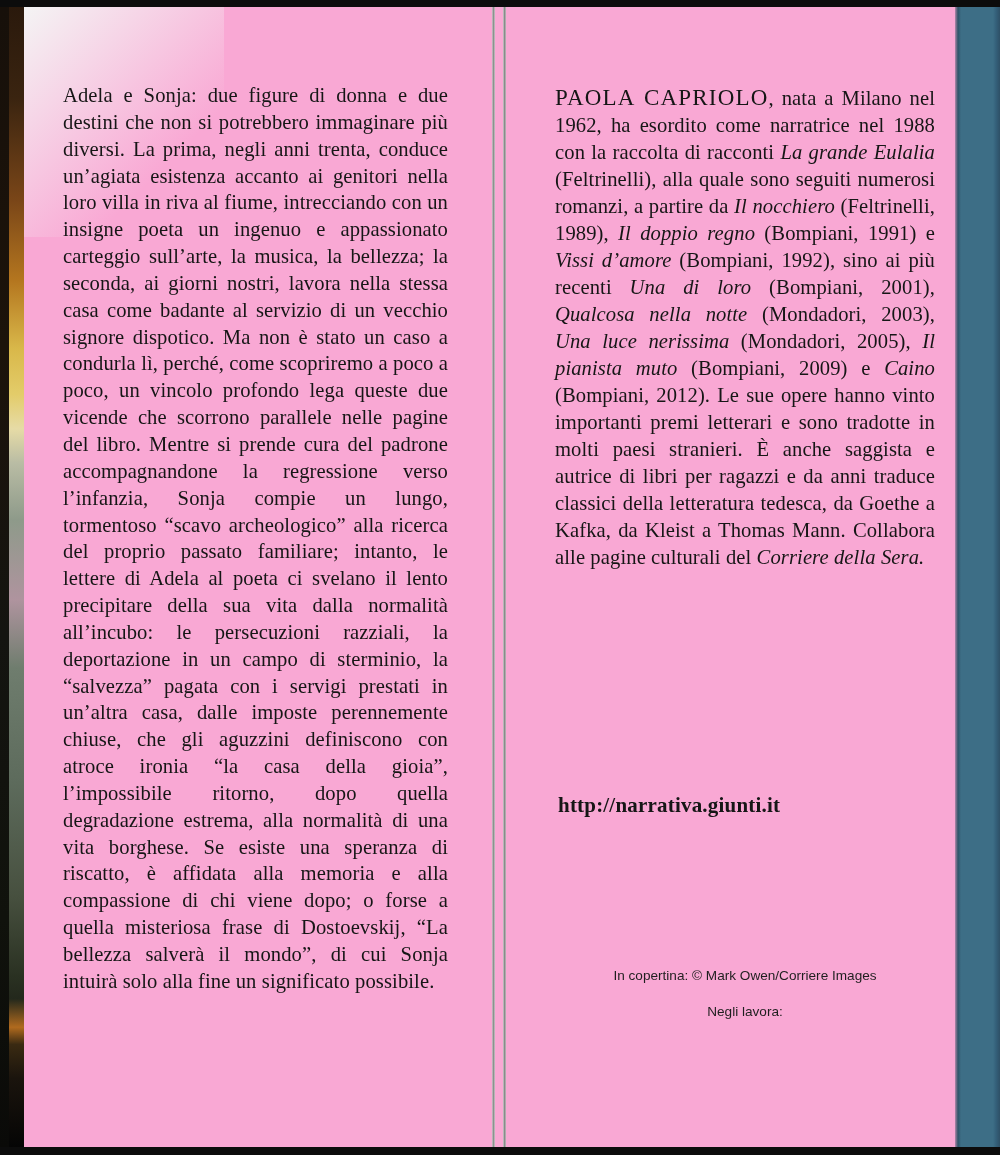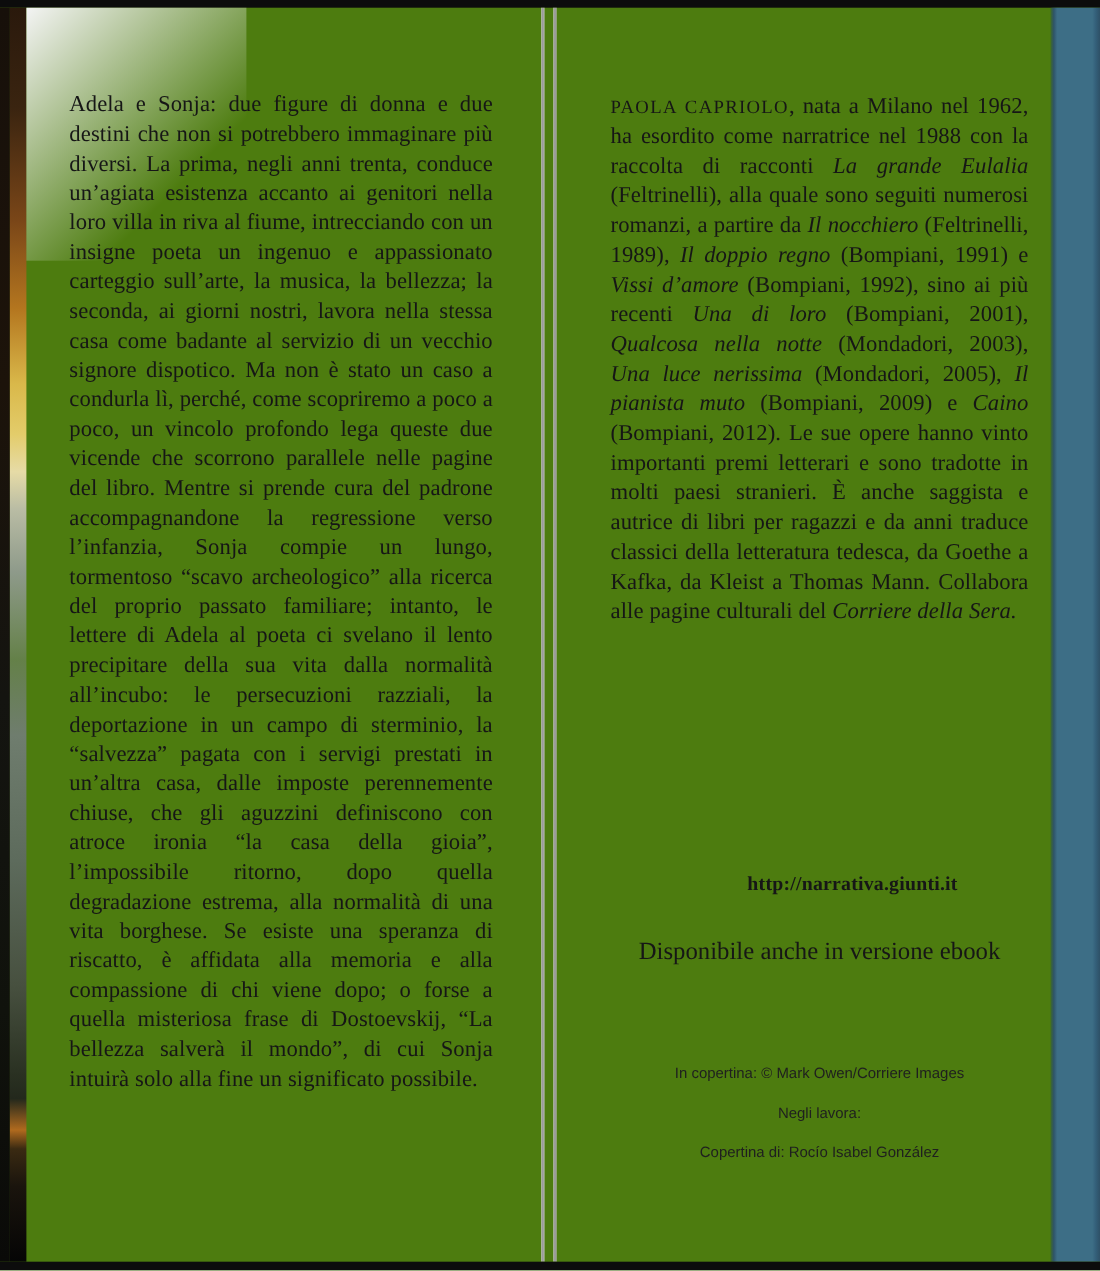--- a/index.html
+++ b/index.html
@@ -1,20 +1,20 @@
 <!DOCTYPE html>
 <html lang="it"><head>
 <meta charset="utf-8">
 <style>
   html, body { margin: 0; padding: 0; background: #ffffff; }
   .scan {
     position: relative;
     width: 1000px;
     height: 1155px;
-    background: #4d7c0f;
+    background: #f9a8d4;
     overflow: hidden;
     font-family: "Liberation Serif", serif;
     color: #161616;
   }
   
   .bar-top    { position: absolute; left: 0; top: 0;    width: 1000px; height: 7px;  background: #0c0c0c; }
   .bar-bottom { position: absolute; left: 0; top: 1147px; width: 1000px; height: 8px; background: #0c0c0c; }
   
   .edge-black {
     position: absolute; left: 0; top: 7px; width: 9px; height: 1140px;
@@ -52,25 +52,25 @@
     text-align: justify; hyphens: auto; -webkit-hyphens: auto;
     letter-spacing: 0.1px;
   }
   
   .right-bio {
     position: absolute; left: 555px; top: 84px; width: 380px;
     font-size: 20.6px; line-height: 27px;
     text-align: justify; hyphens: auto; -webkit-hyphens: auto;
     letter-spacing: 0.1px;
   }
-  .right-bio .bio-author { letter-spacing: 1.2px; font-size: 17px; }
+  .right-bio .bio-author { letter-spacing: 1.2px; font-size: 23px; }
   .right-bio .it { font-style: italic; }
   .website-line {
-    position: absolute; left: 585px; top: 793px; width: 380px;
-    text-align: center; font-size: 18px; font-weight: 600; letter-spacing: 0.2px;
+    position: absolute; left: 558px; top: 793px; width: 380px;
+    font-size: 21px; font-weight: 600; letter-spacing: 0.2px;
   }
   .ebook-line {
     position: absolute; left: 555px; top: 852px; width: 380px;
     text-align: center; font-size: 22.5px;
   }
   .credits {
     position: absolute; left: 530px; top: 967px; width: 430px;
     font-family: "Liberation Sans", sans-serif;
     font-size: 13.6px; line-height: 18.8px; text-align: center; color: #1f1f1f;
   }
@@ -91,31 +91,29 @@
 
   <div class="left-body">Adela e Sonja: due figure di donna e due destini che non si potrebbero immaginare più diversi. La prima, negli anni trenta, conduce un’agiata esistenza accanto ai genitori nella loro villa in riva al fiume, intrecciando con un insigne poeta un ingenuo e appassionato carteggio sull’arte, la musica, la bellezza; la seconda, ai giorni nostri, lavora nella stessa casa come badante al servizio di un vecchio signore dispotico. Ma non è stato un caso a condurla lì, perché, come scopriremo a poco a poco, un vincolo profondo lega queste due vicende che scorrono parallele nelle pagine del libro. Mentre si prende cura del padrone accompagnandone la regressione verso l’infanzia, Sonja compie un lungo, tormentoso “scavo archeologico” alla ricerca del proprio passato familiare; intanto, le lettere di Adela al poeta ci svelano il lento precipitare della sua vita dalla normalità all’incubo: le persecuzioni razziali, la deportazione in un campo di sterminio, la “salvezza” pagata con i servigi prestati in un’altra casa, dalle imposte perennemente chiuse, che gli aguzzini definiscono con atroce ironia “la casa della gioia”, l’impossibile ritorno, dopo quella degradazione estrema, alla normalità di una vita borghese. Se esiste una speranza di riscatto, è affidata alla memoria e alla compassione di chi viene dopo; o forse a quella misteriosa frase di Dostoevskij, “La bellezza salverà il mondo”, di cui Sonja intuirà solo alla fine un significato possibile.</div>
 
   <div class="gutter-line l1"></div>
   <div class="gutter-line l2"></div>
 
   <div class="right-bio"><span class="bio-author">PAOLA CAPRIOLO</span><span>, nata a Milano nel 1962, ha esordito come narratrice nel 1988 con la raccolta di racconti </span><span class="it">La grande Eulalia</span><span> (Feltrinelli), alla quale sono seguiti numerosi romanzi, a partire da </span><span class="it">Il nocchiero</span><span> (Feltrinelli, 1989), </span><span class="it">Il doppio regno</span><span> (Bompiani, 1991) e </span><span class="it">Vissi d’amore</span><span> (Bompiani, 1992), sino ai più recenti </span><span class="it">Una di loro</span><span> (Bompiani, 2001), </span><span class="it">Qualcosa nella notte</span><span> (Mondadori, 2003), </span><span class="it">Una luce nerissima</span><span> (Mondadori, 2005), </span><span class="it">Il pianista muto</span><span> (Bompiani, 2009) e </span><span class="it">Caino</span><span> (Bompiani, 2012). Le sue opere hanno vinto importanti premi letterari e sono tradotte in molti paesi stranieri. È anche saggista e autrice di libri per ragazzi e da anni traduce classici della letteratura tedesca, da Goethe a Kafka, da Kleist a Thomas Mann. Collabora alle pagine culturali del </span><span class="it">Corriere della Sera.</span></div>
 
   <div class="website-line">http://narrativa.giunti.it</div>
 
-  <div class="ebook-line">Disponibile anche in versione ebook</div>
 
   <div class="credits">
     <div class="block">
       <div>In copertina: © Mark Owen/Corriere Images</div>
     </div>
     <div class="block">
       <div>Negli lavora:</div>
     </div>
     <div class="block">
-      <div>Copertina di: Rocío Isabel González</div>
     </div>
   </div>
 
   <div class="teal-strip"></div>
 
   <div class="bar-bottom"></div>
 
 </div>
 
 </body></html>

